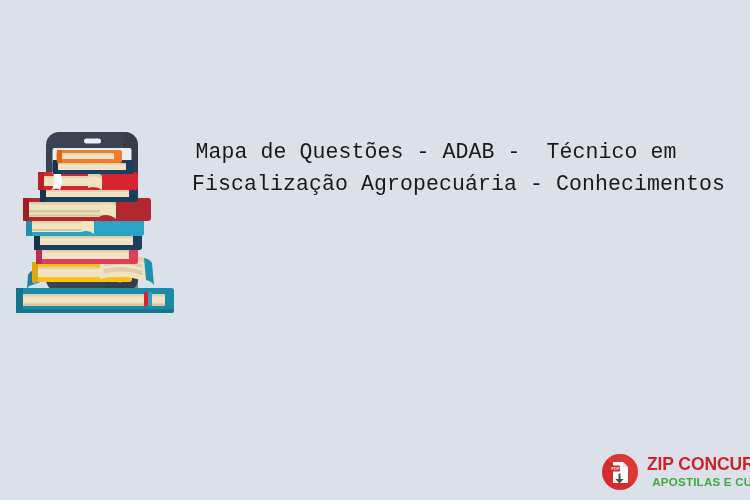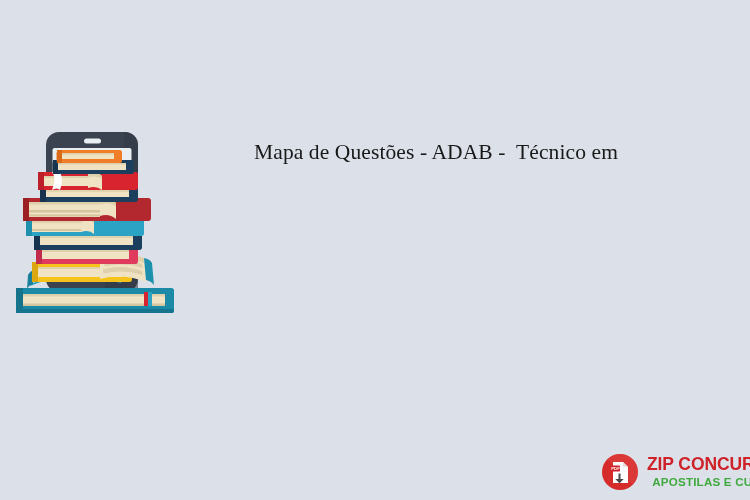--- a/index.html
+++ b/index.html
@@ -42,21 +42,21 @@
   #title-block {
     position: absolute;
     left: 192px;
     top: 136px;
     width: 488px;
     text-align: center;
   }
   .title-line {
     display: block;
     color: #191919;
-    font-family: Liberation Serif, serif;
+    font-family: Liberation Mono, monospace;
     font-size: 21.5px;
     font-weight: 400;
     line-height: 32px;
     letter-spacing: 0.1px;
     white-space: pre;
   }
 
   
   #logo {
     position: absolute;
@@ -221,20 +221,21 @@
         <rect x="53" y="25" width="54" height="1.5" fill="#ded0ab"></rect>
         <rect x="49" y="22" width="5" height="13" fill="#d96a19"></rect>
         <rect x="106" y="22" width="8" height="13" rx="2.5" fill="#f07d27"></rect>
       </g>
 
     </svg>
   </div>
 
   <div id="title-block">
     <span class="title-line">Mapa de Questões - ADAB -  Técnico em</span>
+    <span class="title-line">Fiscalização Agropecuária - Conhecimentos</span>
   </div>
 
   <div id="logo">
     <div id="logo-mark">
       <svg viewBox="0 0 40 40" xmlns="http://www.w3.org/2000/svg">
         <circle cx="20" cy="20" r="18" fill="#d62b2b"></circle>
         <path d="M20 2 a18 18 0 0 1 12.7 30.7 l-25.4 -25.4 A17.9 17.9 0 0 1 20 2 z" fill="#e34a4a" opacity="0.45"></path>
         <path d="M13 10 h10 l5 5 v16 h-15 z" fill="#ffffff"></path>
         <path d="M23 10 l5 5 h-5 z" fill="#e6dede"></path>
         <rect x="11" y="13.5" width="9" height="6" rx="1" fill="#cf2128"></rect>

